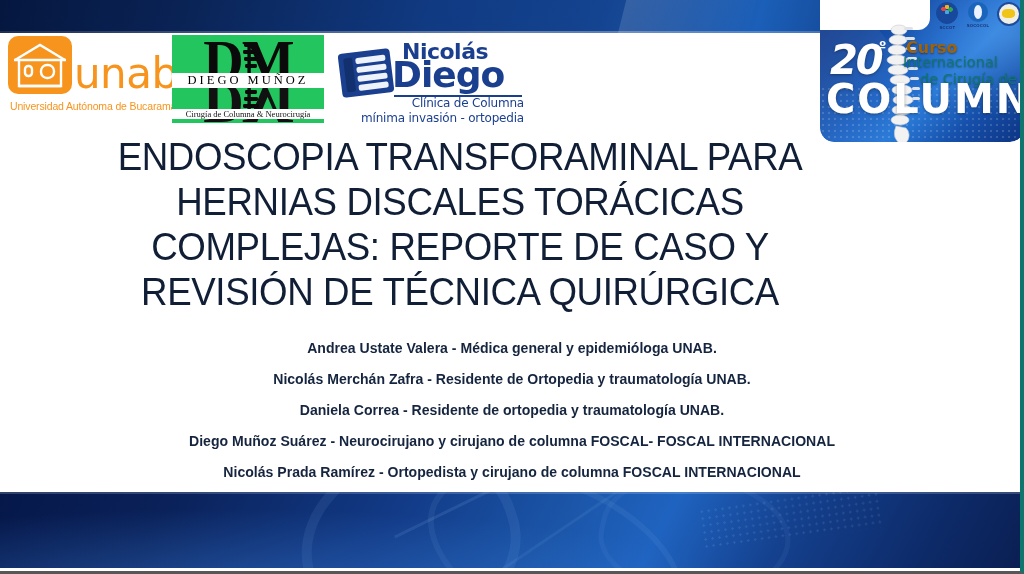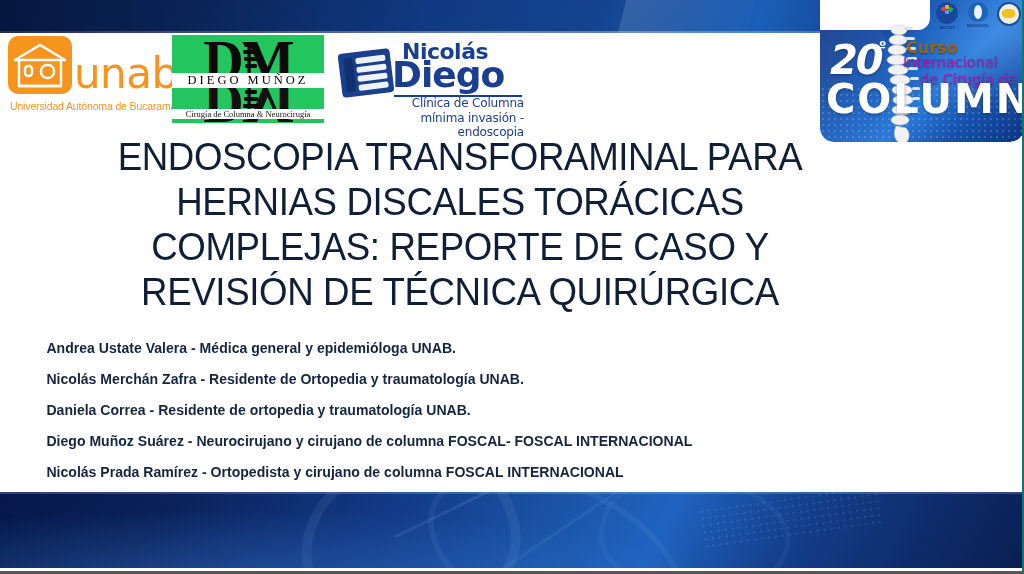--- a/index.html
+++ b/index.html
@@ -14,21 +14,21 @@
     font-family: "Liberation Sans", sans-serif;
   }
 
   #slide {
     position: relative;
     width: 1024px;
     height: 574px;
     background: #ffffff;
     overflow: hidden;
     box-sizing: border-box;
-    border-right: 2px solid #0f766e;
+    border-right: 4px solid #0f766e;
     border-bottom: 3px solid #575757;
   }
 
   
   .top-band {
     position: absolute;
     left: 0; top: 0;
     width: 1024px; height: 33px;
     background:
       linear-gradient(105deg,
@@ -359,21 +359,21 @@
     position:absolute; left: 86px; top: 38px;
     font-family: "DejaVu Sans", sans-serif;
     font-weight: 700; font-size: 16px;
     color: #a16207;
     text-shadow: 0 1px 2px rgba(0,0,0,.4);
   }
   .badge-l2, .badge-l3 {
     position:absolute;
     font-family: "DejaVu Sans", sans-serif;
     font-weight: 400;
-    color: #a21caf;
+    color: #0f766e;
     font-size: 14.5px;
     text-shadow: 0 1px 2px rgba(0,0,0,.35);
     white-space: nowrap;
   }
   .badge-l2 { left: 83px; top: 54px; }
   .badge-l3 { left: 100px; top: 71px; text-align: right; }
   .badge-spine { position:absolute; left: 52px; top: 22px; }
 
   
   .title {
@@ -389,20 +389,21 @@
     letter-spacing: -0.4px;
     transform: scaleX(0.94);
     transform-origin: center top;
   }
 
   
   .authors {
     position: absolute;
     left: 32px; top: 340px;
     width: 960px;
+    text-align: center;
     color: #16253f;
     font-family: "Liberation Sans", sans-serif;
     font-weight: 700;
     font-size: 14.5px;
   }
   .author-line {
     margin: 0 0 15px 0;
     white-space: nowrap;
     transform: scaleX(0.97);
   }
@@ -468,21 +469,21 @@
             <rect x="21" y="19" width="30" height="6" rx="2"></rect>
             <rect x="21" y="28" width="30" height="6" rx="2"></rect>
             <rect x="21" y="37" width="30" height="6" rx="2"></rect>
           </g>
         </g>
       </svg>
       <div class="prada-first">Nicolás</div>
       <div class="prada-main">Diego</div>
       <div class="prada-rule"></div>
       <div class="prada-l2">Clínica de Columna</div>
-      <div class="prada-l3">mínima invasión - endoscopia</div>
+      <div class="prada-l3">mínima invasión - ortopedia</div>
     </div>
   </div>
 
   <div class="badge">
     <div class="badge-bg"></div>
     <div class="badge-glow"></div>
     <div class="badge-curve"></div>
     <div class="badge-notch"></div>
 
     <svg class="badge-spine" width="58" height="124" viewBox="0 0 58 124">

